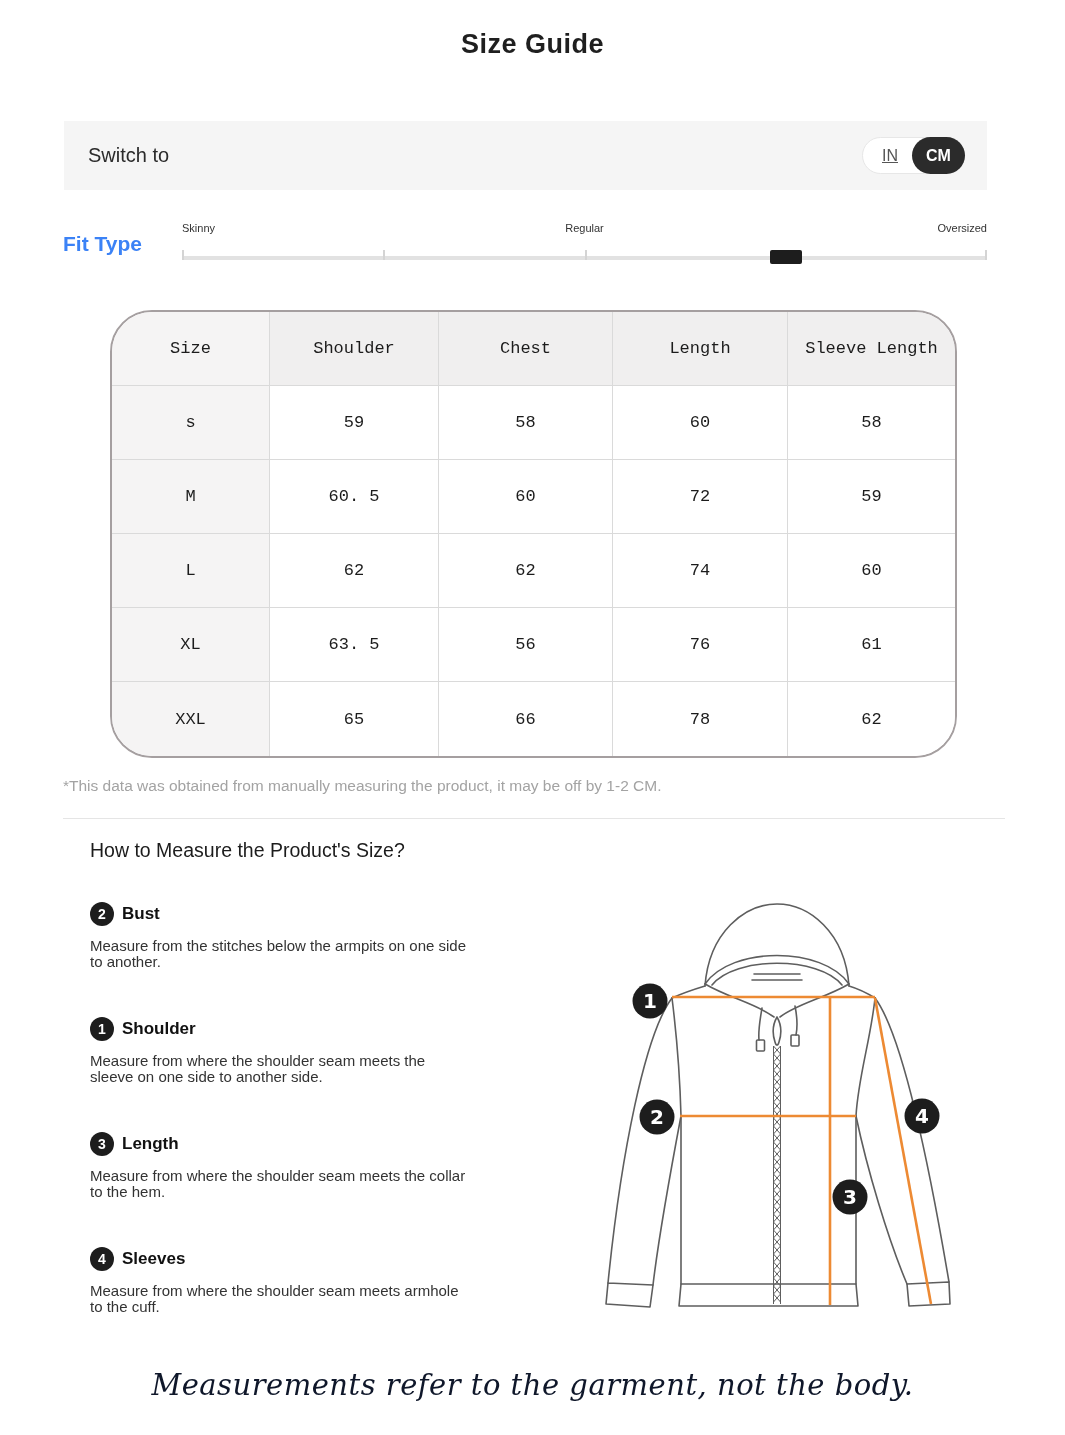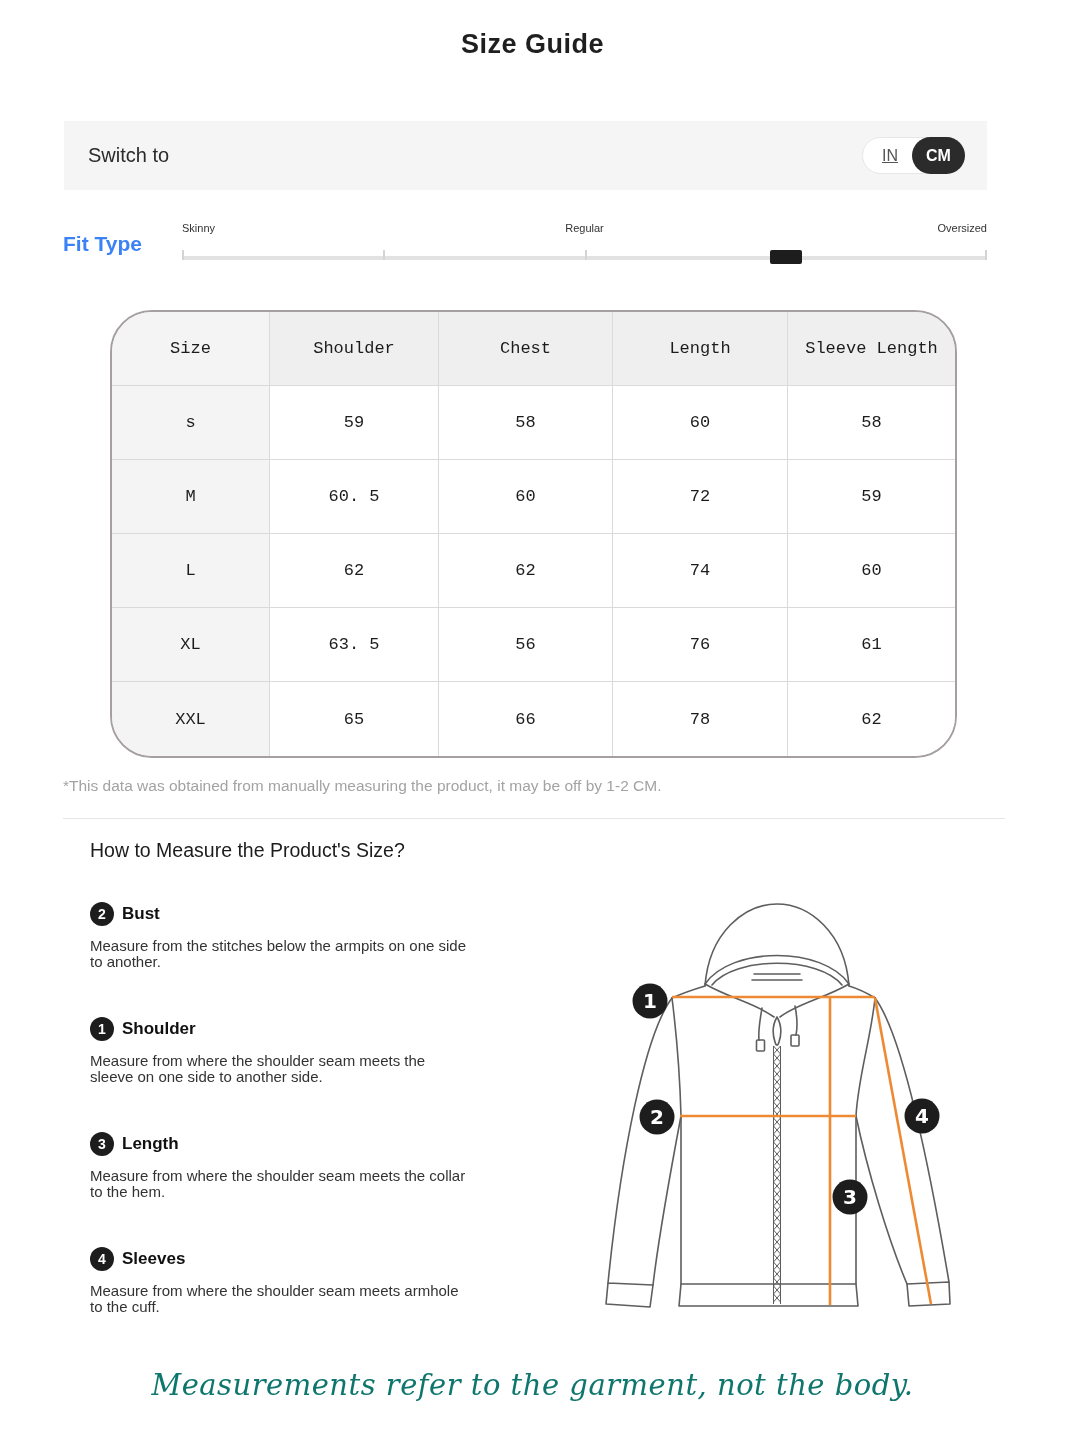--- a/index.html
+++ b/index.html
@@ -83,21 +83,21 @@
   }
   .m-label { font-size:17px; font-weight:bold; color:#111; }
   .m-desc { margin-top:12px; width:382px; font-size:15px; line-height:16px; color:#333; }
 
   .diagram { position:absolute; left:593px; top:-8px; }
 
   
   .disclaimer {
     margin-top:18px; text-align:center;
     font-family:"DejaVu Serif","Liberation Serif",serif; font-style:italic;
-    font-size:29px; color:#0f766e; letter-spacing:.5px;
+    font-size:29px; color:#0f172a; letter-spacing:.5px;
   }
 </style>
 </head>
 <body>
 
 <div class="page-title">Size Guide</div>
 
 <div class="unit-bar">
   <span class="unit-bar-label">Switch to</span>
   <div class="unit-toggle">

